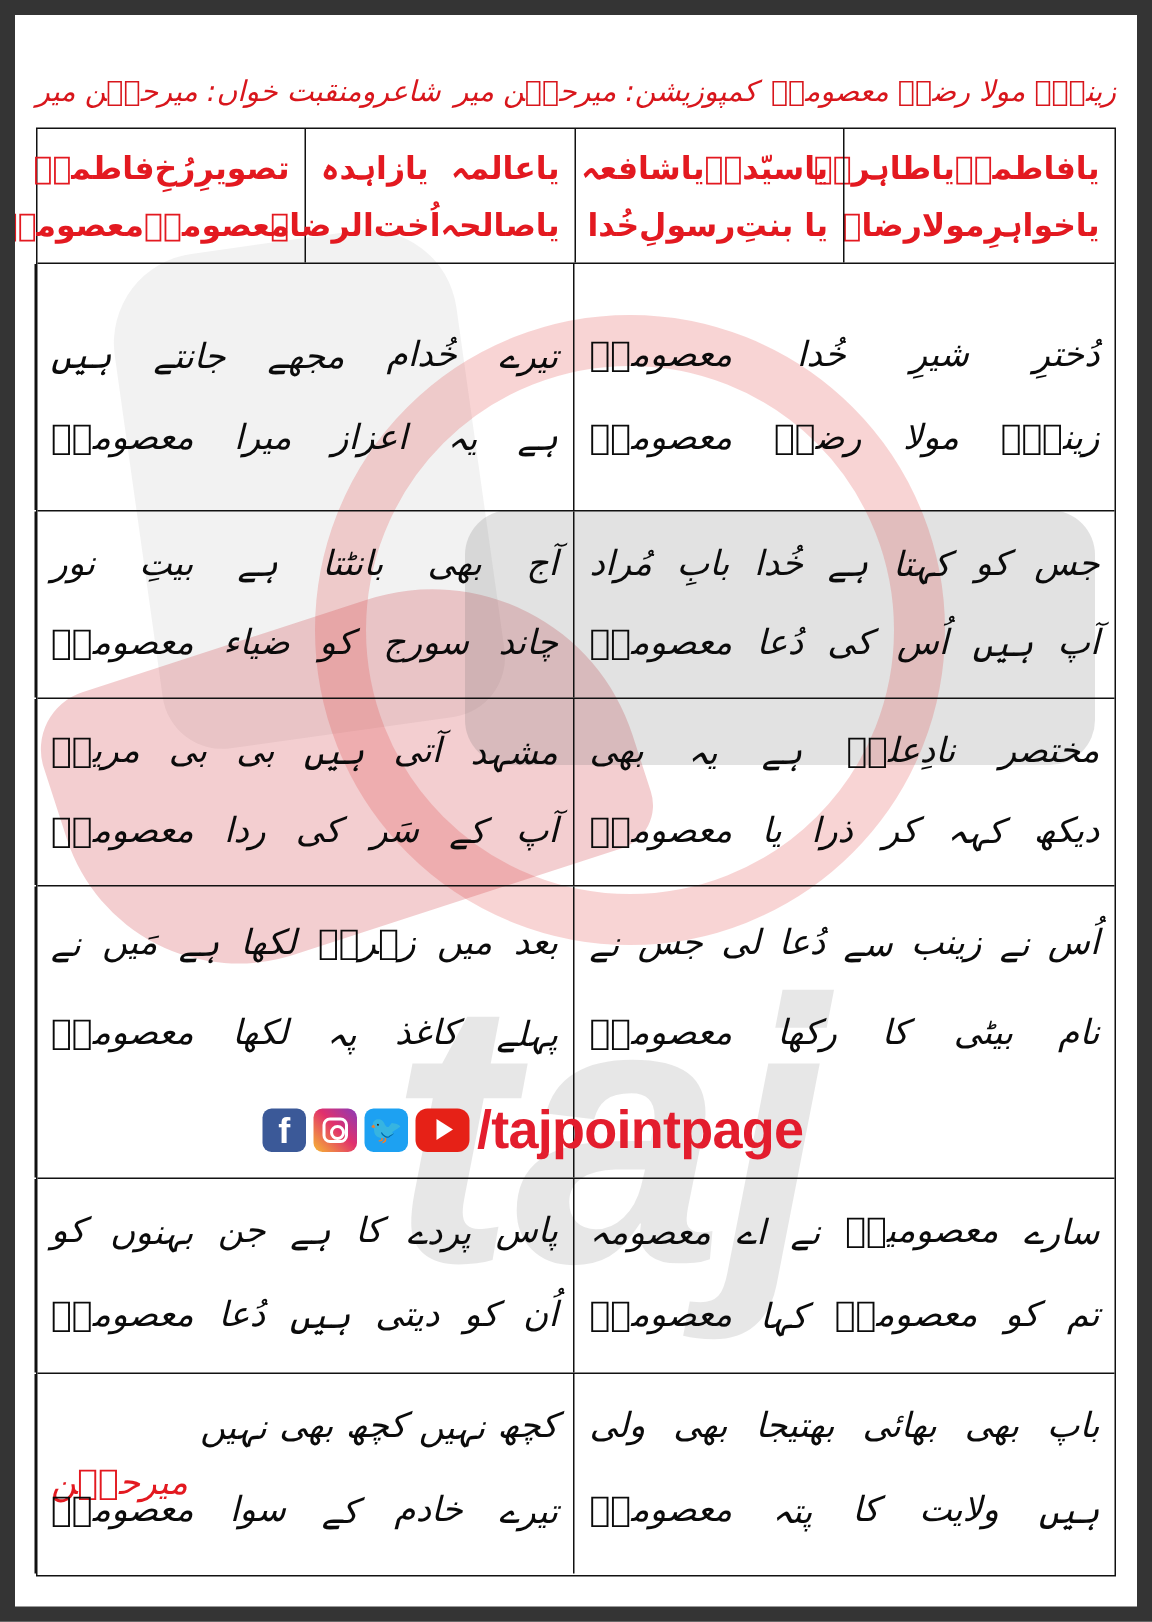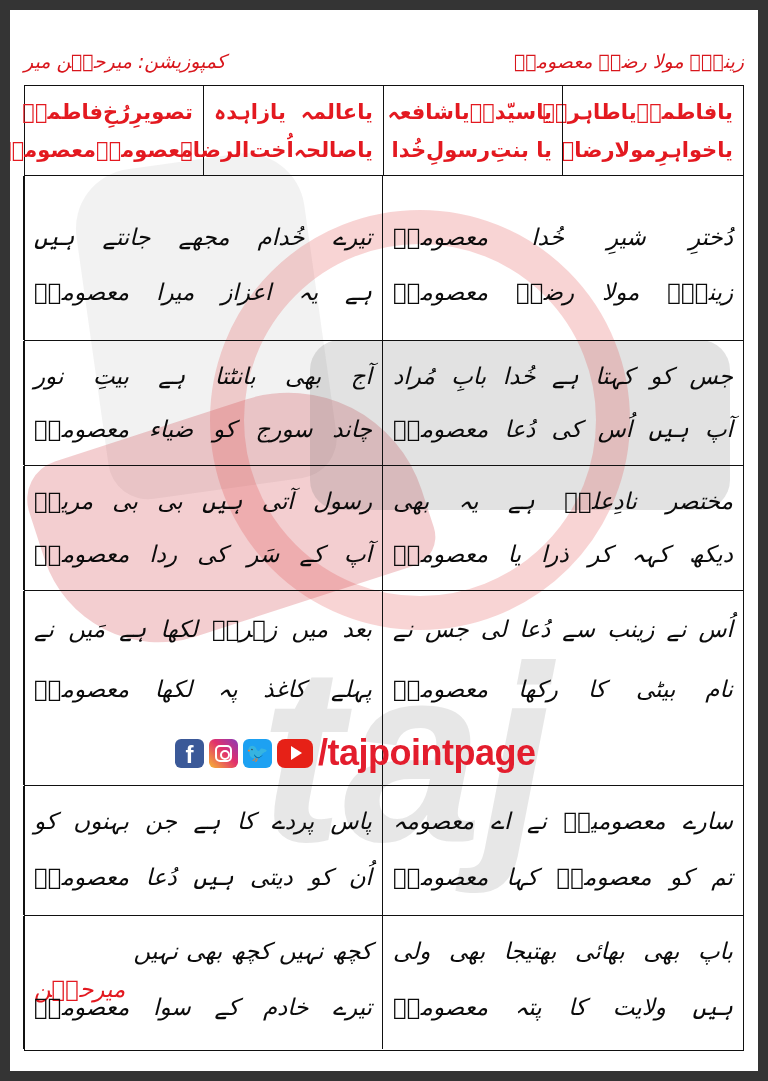--- a/index.html
+++ b/index.html
@@ -90,20 +90,21 @@
 
 <div class="page">
 
   <div class="wm wm-fist"></div>
   <div class="wm wm-flag"></div>
   <div class="wm wm-gray-bar"></div>
   <div class="wm wm-ring"></div>
   <div class="wm wm-taj">taj</div>
 
   <div class="header">
+    <span>شاعرومنقبت خواں: میرحسؔن میر</span>
     <span>کمپوزیشن: میرحسؔن میر</span>
     <span>زینبِؑ مولا رضاؑ معصومہؑ</span>
   </div>
 
   <div class="table">
 
     <div class="row red" style="top:0; height:90px;">
       <div class="cell" style="right:0; width:180px;">
         <div class="line" style="top:14px;">
           <span>یافاطمہؑ</span>
@@ -235,21 +236,21 @@
           <span>دیکھ</span>
           <span>کہہ</span>
           <span>کر</span>
           <span>ذرا</span>
           <span>یا</span>
           <span>معصومہؑ</span>
         </div>
       </div>
       <div class="cell bl" style="right:360px; width:360px; border-right:1.5px solid #111;">
         <div class="line" style="top:22px;">
-          <span>رسول</span>
+          <span>مشہد</span>
           <span>آتی</span>
           <span>ہیں</span>
           <span>بی</span>
           <span>بی</span>
           <span>مریمؑ</span>
         </div>
         <div class="line" style="top:75px;">
           <span>آپ</span>
           <span>کے</span>
           <span>سَر</span>

